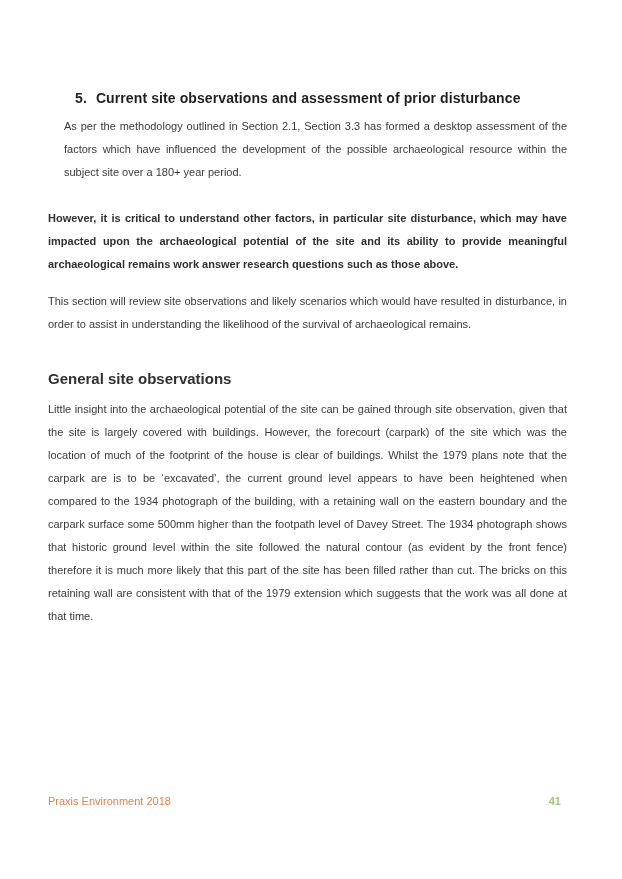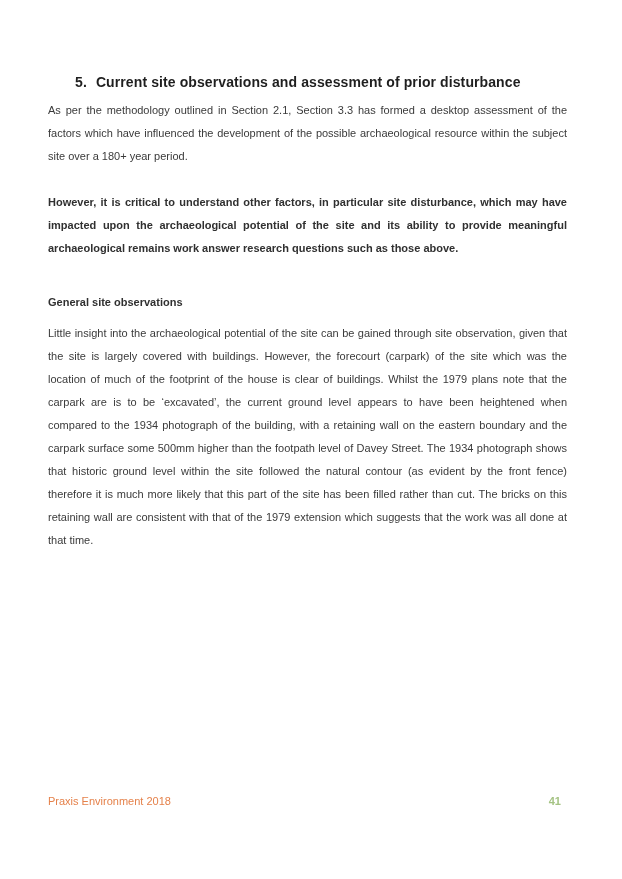--- a/index.html
+++ b/index.html
@@ -8,21 +8,21 @@
     background: #ffffff;
   }
   .page {
     position: relative;
     width: 622px;
     height: 879px;
     background: #ffffff;
     font-family: "Liberation Sans", sans-serif;
     color: #3a3a3a;
     box-sizing: border-box;
-    padding: 0 55px 0 48px;
+    padding: 16px 55px 0 48px;
     overflow: hidden;
   }
   .heading {
     margin: 74px 0 0 0;
     padding-left: 27px;
     font-size: 14px;
     line-height: 17px;
     font-weight: bold;
     color: #1f1f1f;
     letter-spacing: 0.1px;
@@ -30,26 +30,26 @@
   .heading .h-num {
     margin-right: 9px;
   }
   .para {
     margin: 0;
     font-size: 11px;
     line-height: 23px;
     text-align: justify;
     color: #3a3a3a;
   }
-  .p1 { margin-top: 8px; }
+  .p1 { margin-top: 8px; margin-left: 16px; }
   .p2 { margin-top: 23px; font-weight: bold; color: #303030; }
   .p3 { margin-top: 14px; }
   .subheading {
     margin: 31px 0 0 0;
-    font-size: 11px;
+    font-size: 15px;
     line-height: 23px;
     font-weight: bold;
     color: #303030;
   }
   .p4 { margin-top: 8px; }
   .footer {
     position: absolute;
     left: 48px;
     right: 55px;
     top: 795px;
@@ -67,20 +67,21 @@
 <div class="page">
 
   <h1 class="heading">
     <span class="h-num">5.</span><span class="h-text">Current site observations and assessment of prior disturbance</span>
   </h1>
 
   <p class="para p1">As per the methodology outlined in Section 2.1, Section 3.3 has formed a desktop assessment of the factors which have influenced the development of the possible archaeological resource within the subject site over a 180+ year period.</p>
 
   <p class="para p2">However, it is critical to understand other factors, in particular site disturbance, which may have impacted upon the archaeological potential of the site and its ability to provide meaningful archaeological remains work answer research questions such as those above.</p>
 
+  <p class="para p3">This section will review site observations and likely scenarios which would have resulted in disturbance, in order to assist in understanding the likelihood of the survival of archaeological remains.</p>
 
   <h2 class="subheading">General site observations</h2>
 
   <p class="para p4">Little insight into the archaeological potential of the site can be gained through site observation, given that the site is largely covered with buildings.  However, the forecourt (carpark) of the site which was the location of much of the footprint of the house is clear of buildings. Whilst the 1979 plans note that the carpark are is to be ‘excavated’, the current ground level appears to have been heightened when compared to the 1934 photograph of the building, with a retaining wall on the eastern boundary and the carpark surface some 500mm higher than the footpath level of Davey Street.  The 1934 photograph shows that historic ground level within the site followed the natural contour (as evident by the front fence) therefore it is much more likely that this part of the site has been filled rather than cut. The bricks on this retaining wall are consistent with that of the 1979 extension which suggests that the work was all done at that time.</p>
 
   <div class="footer">
     <span class="footer-left">Praxis Environment 2018</span>
     <span class="footer-right">41</span>
   </div>
 

